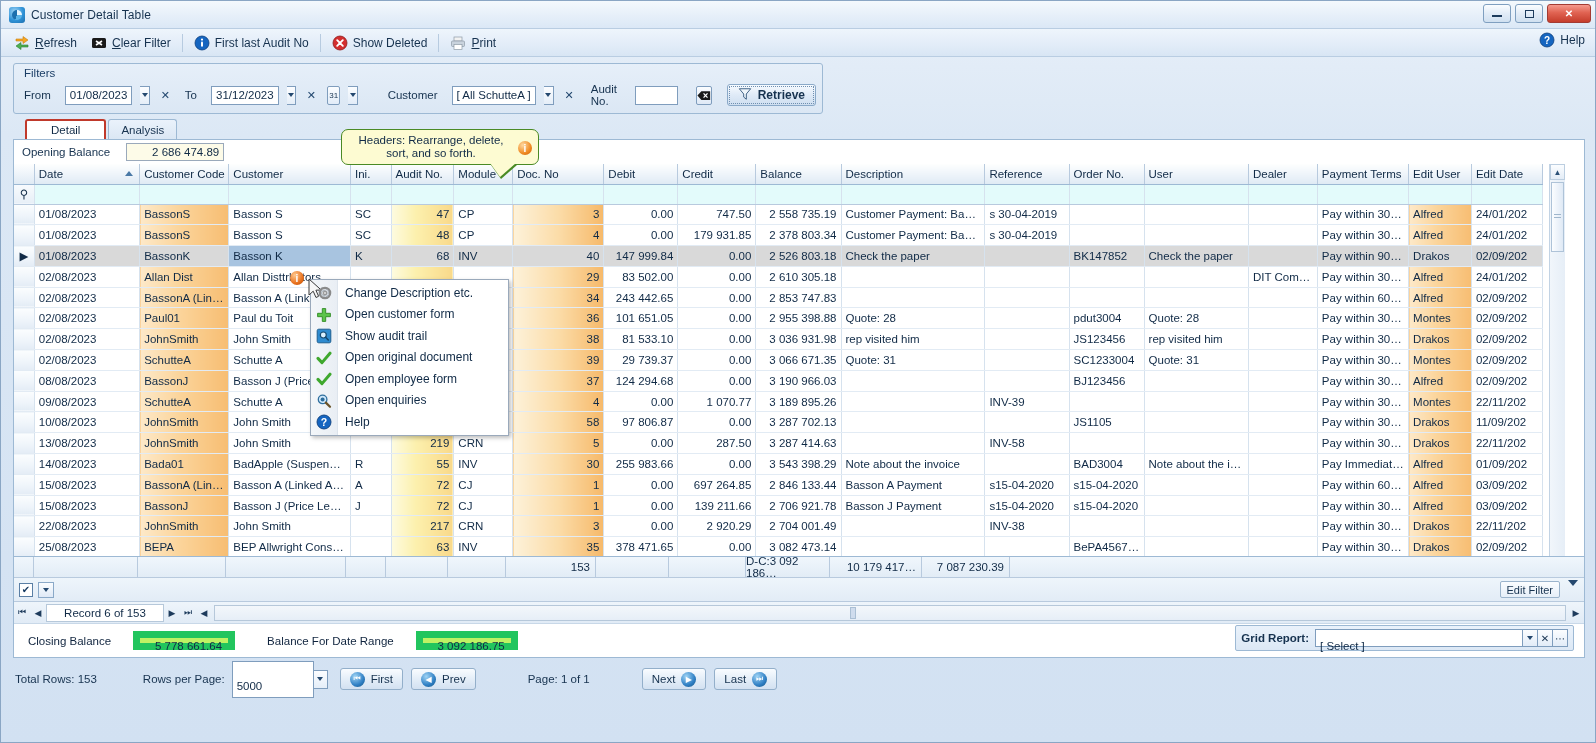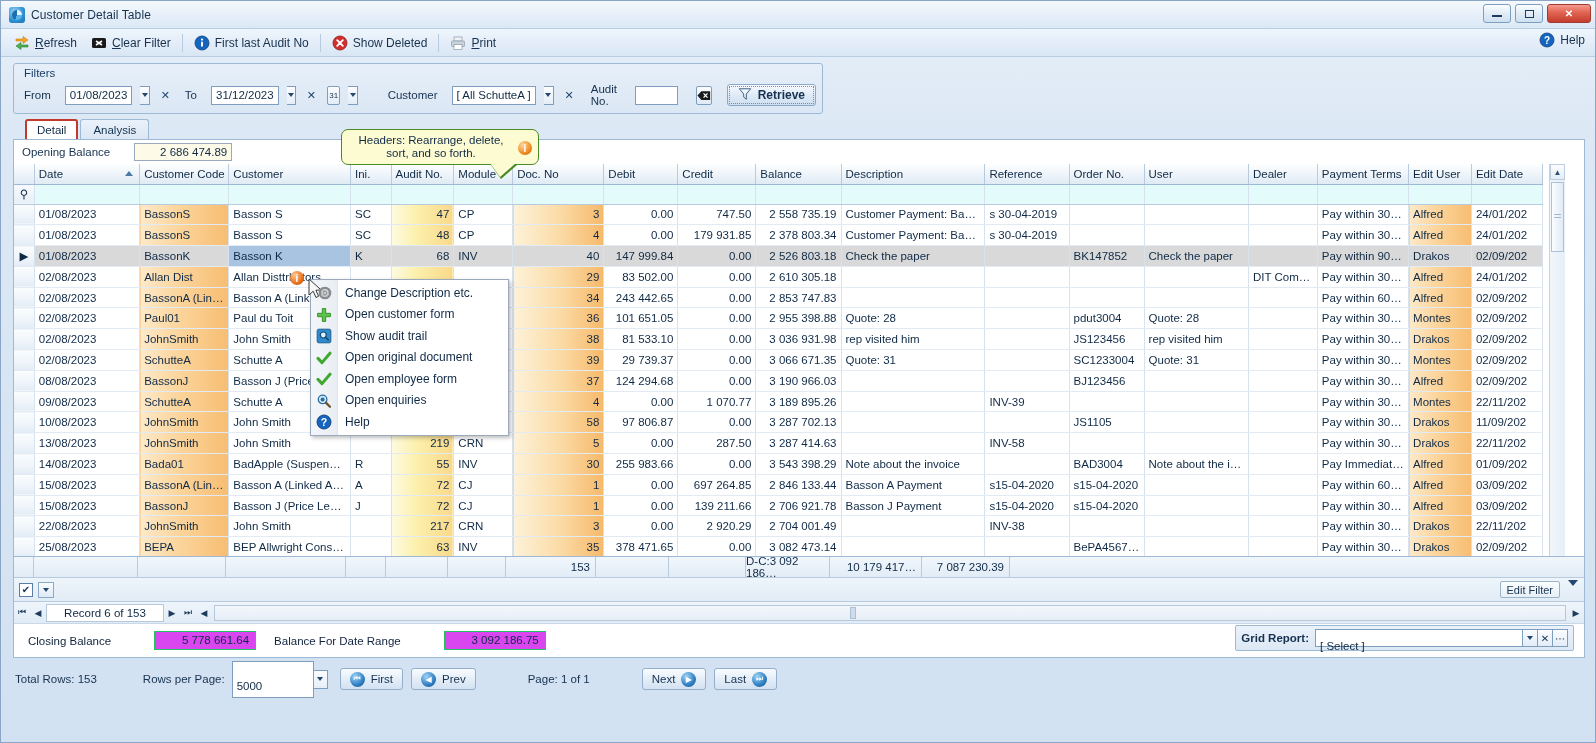--- a/index.html
+++ b/index.html
@@ -133,32 +133,32 @@
   .tabstrip { margin: 5px 0 0 24px; display:flex; align-items:flex-end; height:20px;}
   .tab {
     height:20px; padding:0 12px; display:flex;align-items:center;
     font-size:11.5px; border:1px solid #9db9d4; border-bottom:none;
     border-radius:3px 3px 0 0; margin-right:2px; cursor:pointer;
     background:linear-gradient(180deg,#eaf2fb,#dbe7f4); color:#16324f;
   }
   .tab.active {
     background:#fff; color:#102a46;
     border:2px solid #c0392b; border-bottom:none;
-    padding:0 10px;
+    padding:0 24px;
   }
 
   
   .gridpanel {
     margin: 0 10px 0 12px;
     border:1px solid #9db9d4; background:#fff;
     flex: 0 0 auto;
     position: relative;
   }
   .opening-row {
-    display:flex; align-items:center; height:24px; padding-left:8px; gap:24px;
+    display:flex; align-items:center; height:24px; padding-left:8px; gap:16px;
     background:#fff;
   }
   .opening-label{ font-size:11.5px;color:#16324f;}
   .balfield {
     width:98px;height:18px;border:1px solid #9aa9bb;background:#fdfbe8;
     text-align:right; padding-right:4px; font-size:11.5px; line-height:16px;
     color:#102a46;
   }
 
   
@@ -238,26 +238,26 @@
     display:flex;align-items:center;justify-content:center;font-size:11.5px;color:#102a46;
   }
   .hscroll{
     flex:1;height:16px;margin:0 2px;border:1px solid #b6c8da;
     background:linear-gradient(180deg,#f3f7fb,#e6eef7);position:relative;
   }
   .hthumb{position:absolute;left:47%;top:1px;width:6px;height:12px;background:#cfdced;border:1px solid #aabfd4;}
 
   
   .closing{
-    display:flex;align-items:center;height:34px;padding-left:14px;gap:8px;
+    display:flex;align-items:center;height:34px;padding-left:14px;gap:22px;
     background:#fff; border-top:1px solid #c8d8e8;
   }
   .cb-field{
-    width:102px;height:19px;border:1px solid #22c55e;background:#d946ef;
-    text-align:right;padding-right:6px;font-size:11.5px;line-height:17px;color:#102a46;margin-left:35px;
+    width:102px;height:19px;border:7px solid #22c55e;background:#bef264;
+    text-align:right;padding-right:6px;font-size:11.5px;line-height:17px;color:#102a46;
   }
   .gridreport{
     position:absolute; right:10px; bottom:6px;
     display:flex;align-items:center;gap:6px;
     border:1px solid #9db9d4;border-radius:2px;
     background:linear-gradient(180deg,#eaf2fb,#dce8f5);
     padding:3px 5px;
   }
   .gr-label{font-weight:bold;font-size:11.5px;color:#16324f;}
   .gr-input{width:208px;height:18px;border:1px solid #7f9dbd;background:#fff;font-size:11.5px;padding:8px 4px;line-height:16px;color:#102a46;}

